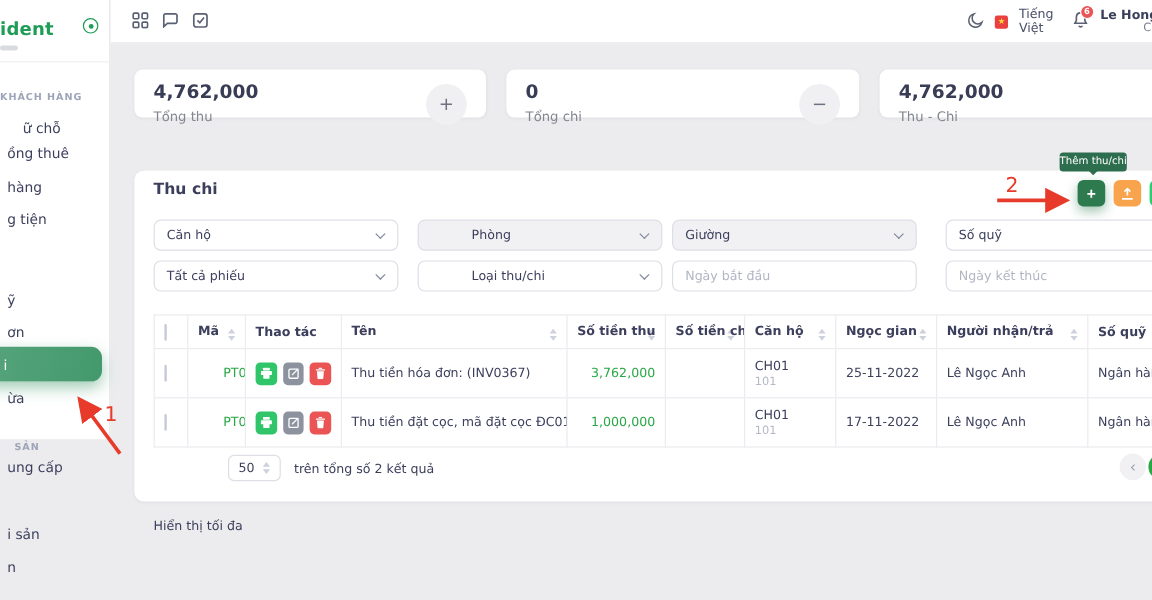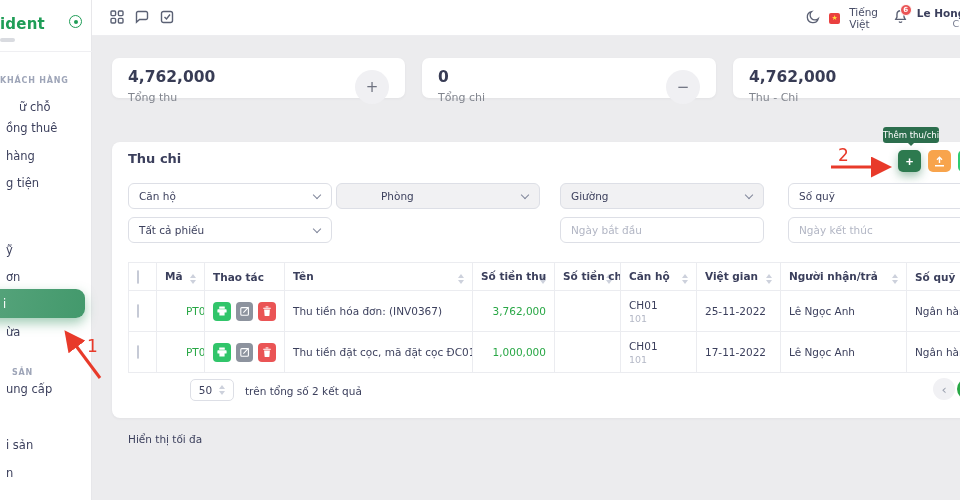--- a/index.html
+++ b/index.html
@@ -3,21 +3,21 @@
 <meta charset="utf-8">
 <style>
   * { margin:0; padding:0; box-sizing:border-box; }
   html,body { width:960px; height:500px; }
   body {
     position:relative; overflow:hidden;
     font-family:"DejaVu Sans","Liberation Sans",sans-serif;
     background:#ececee; color:#3b3f5c; font-size:11px;
   }
   
-  .sidebar { position:absolute; left:0; top:0; width:92px; height:500px; background:#fff;
+  .sidebar { position:absolute; left:0; top:0; width:92px; height:366px; background:#fff;
              border-right:1px solid #e7e7ea; z-index:6; }
   .logo { position:absolute; left:0; top:15px; font-size:15px; font-weight:bold; color:#1f9d57; letter-spacing:.2px;}
   .logo-sub { position:absolute; left:0; top:38px; width:15px; height:4px; background:#d9dbe0; border-radius:2px;}
   .collapse-ring { position:absolute; left:69px; top:15px; width:13px; height:13px; border:1.5px solid #1f9d57;
                    border-radius:50%; }
   .collapse-ring::after { content:""; position:absolute; left:3.5px; top:3.5px; width:4px; height:4px;
                           background:#1f9d57; border-radius:50%; }
   .side-divider { position:absolute; left:0; top:51px; width:92px; border-top:1px solid #efeff2; }
   .side-sec { position:absolute; font-size:8px; color:#9ea5b8; letter-spacing:.8px; font-weight:bold; }
   .side-item { position:absolute; left:6px; font-size:11.5px; color:#3b3f5c; white-space:nowrap; cursor:pointer; }
@@ -61,21 +61,21 @@
   .tooltip::after { content:""; position:absolute; left:24px; bottom:-3px; border-left:4px solid transparent;
                     border-right:4px solid transparent; border-top:4px solid #2c6e4d; }
   
   .fbox { position:absolute; width:204px; height:26px; border:1px solid #dddfe6; border-radius:6px; background:#fff;
           font-size:10.5px; color:#3b3f5c; display:flex; align-items:center; padding:0 24px 0 10px; cursor:pointer; white-space:nowrap;}
   .fbox.disabled { background:#f1f1f3; cursor:default; }
   .fbox.placeholder { color:#b2b6c4; cursor:text; }
   .chev { position:absolute; right:11px; top:8px; width:6px; height:6px; border-right:1.5px solid #81879b;
           border-bottom:1.5px solid #81879b; transform:rotate(45deg); }
   .r1 { top:41px; } .r2 { top:75px; }
-  .c1 { left:16px; } .c2 { left:224px;padding-left:44px; } .c3 { left:448px; } .c4 { left:676px; }
+  .c1 { left:16px; } .c2 { left:236px;padding-left:44px; } .c3 { left:448px; } .c4 { left:676px; }
   
   table { position:absolute; left:16px; top:120px; width:900px; border-collapse:collapse; table-layout:fixed;
           font-size:10.5px; color:#3b3f5c; }
   th,td { border:1px solid #ebecf0; overflow:hidden; white-space:nowrap; padding:0 8px; text-align:left; vertical-align:middle;}
   th { height:28px; font-weight:600; font-size:10.5px; }
   td { height:41px; }
   .cb { width:13px; height:13px; border:1px solid #c6cad6; border-radius:3px; margin:0 auto; cursor:pointer; background:#fff;}
   .sort { float:right; margin-top:4px; }
   .sort i { display:block; width:0; height:0; border-left:3.5px solid transparent; border-right:3.5px solid transparent; }
   .sort .up { border-bottom:4px solid #cdd1dc; margin-bottom:2px; }
@@ -208,20 +208,24 @@
     </div>
   <div class="fbox r1 c3 disabled">
       <span>Giường</span>
       <i class="chev"></i>
     </div>
   <div class="fbox r1 c4">
       <span>Số quỹ</span>
     </div>
   <div class="fbox r2 c1">
       <span>Tất cả phiếu</span>
+      <i class="chev"></i>
+    </div>
+  <div class="fbox r2 c2">
+      <span>Loại thu/chi</span>
       <i class="chev"></i>
     </div>
   <div class="fbox r2 c3 placeholder">
       <span>Ngày bắt đầu</span>
     </div>
   <div class="fbox r2 c4 placeholder">
       <span>Ngày kết thúc</span>
     </div>
 
   <table>
@@ -254,21 +258,21 @@
               <i class="dn"></i>
             </span><span>Số tiền thu</span></th>
         <th style="text-align:right"><span class="sort">
               <i class="up"></i>
               <i class="dn"></i>
             </span><span>Số tiền chi</span></th>
         <th><span>Căn hộ</span><span class="sort">
               <i class="up"></i>
               <i class="dn"></i>
             </span></th>
-        <th><span>Việt gian</span><span class="sort">
+        <th><span>Ngọc gian</span><span class="sort">
               <i class="up"></i>
               <i class="dn"></i>
             </span></th>
         <th><span>Người nhận/trả</span><span class="sort">
               <i class="up"></i>
               <i class="dn"></i>
             </span></th>
         <th><span>Số quỹ</span></th>
       </tr>
     </thead>

